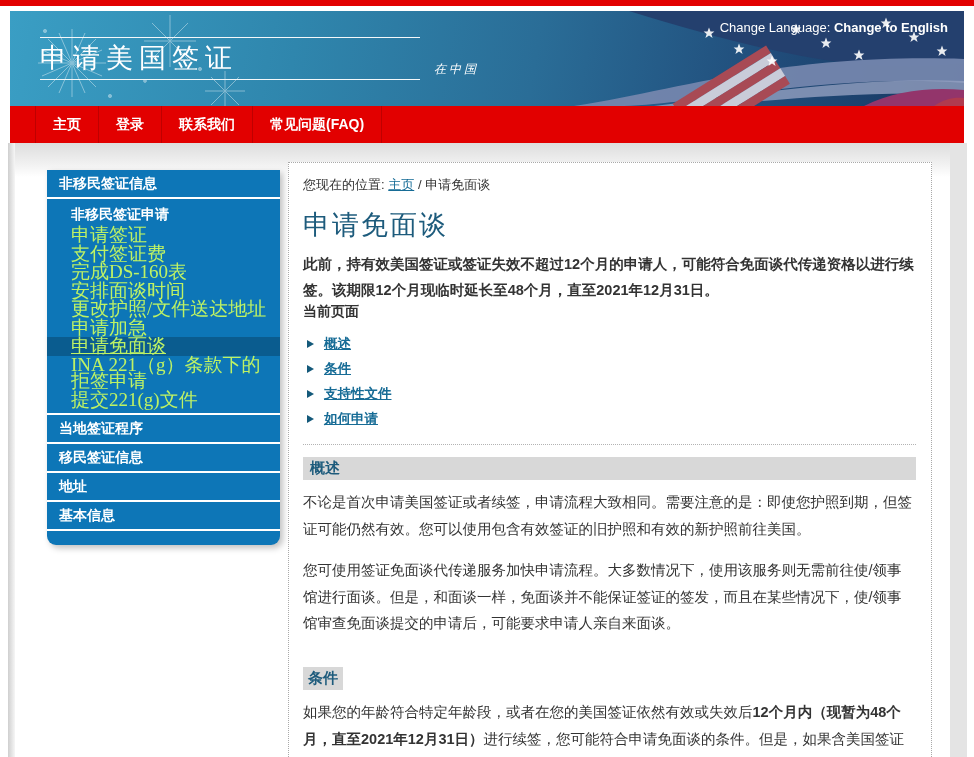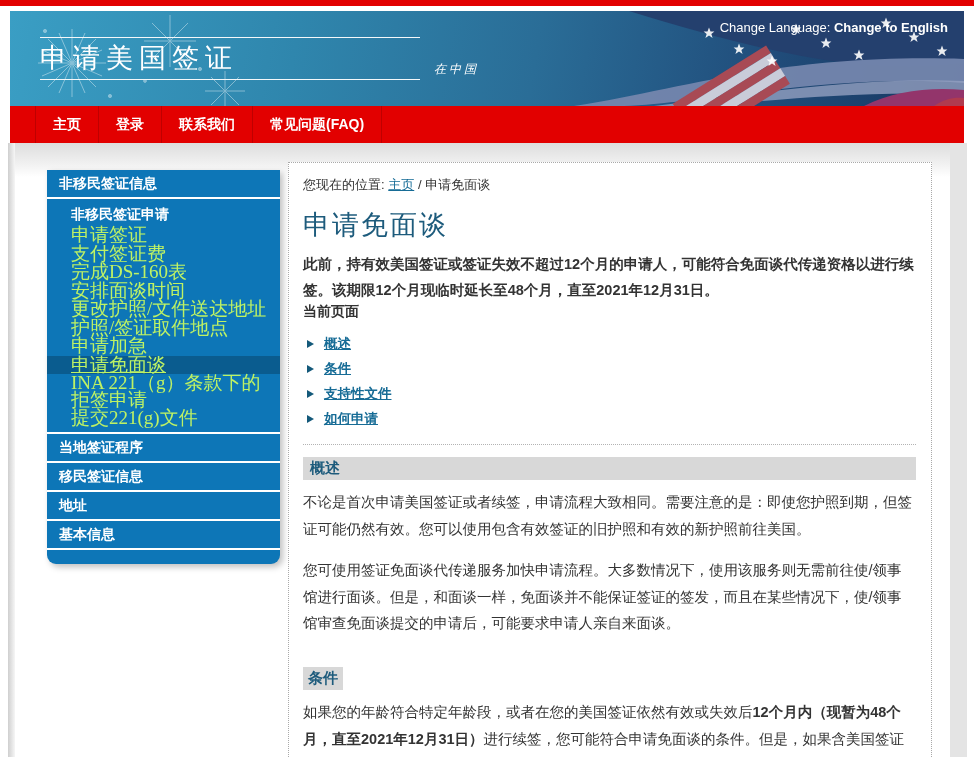--- a/index.html
+++ b/index.html
@@ -174,21 +174,20 @@
 
 <div class="sidebar">
   <a class="sb-header">非移民签证信息</a>
   <div class="sb-group">
     <a class="sb-header">非移民签证申请</a>
     <a class="sb-link">申请签证</a>
     <a class="sb-link">支付签证费</a>
     <a class="sb-link">完成DS-160表</a>
     <a class="sb-link">安排面谈时间</a>
     <a class="sb-link">更改护照/文件送达地址</a>
-    <a class="sb-link">护照/签证取件地点</a>
     <a class="sb-link">申请加急</a>
     <a class="sb-link selected">申请免面谈</a>
     <a class="sb-link">INA 221（g）条款下的拒签申请</a>
     <a class="sb-link">提交221(g)文件</a>
   </div>
   <a class="sb-header">当地签证程序</a>
   <a class="sb-header">移民签证信息</a>
   <a class="sb-header">地址</a>
   <a class="sb-header">基本信息</a>
   <div class="sb-footer"></div>

